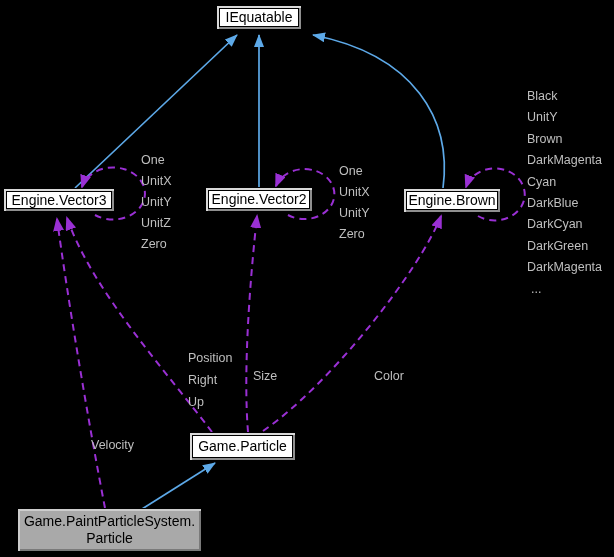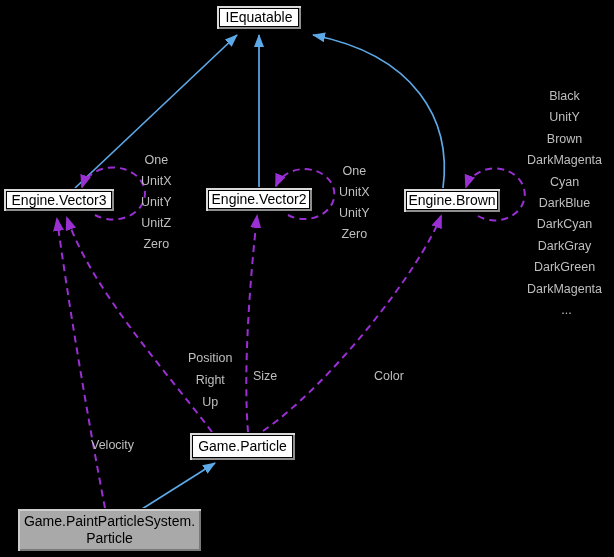--- a/index.html
+++ b/index.html
@@ -18,21 +18,21 @@
     font-size:14px;line-height:15px;text-align:center;white-space:nowrap;
     cursor:pointer;
   }
   .node--gray{
     background:#a9a9a9;
     box-shadow:inset 2px 2px 0 #cdcdcd, inset -2px -2px 0 #7a7a7a;
   }
   .edge-label{
     position:absolute;color:#bfbfbf;font-size:12.5px;white-space:nowrap;
   }
-  .edge-label-list div{white-space:nowrap;text-align:center;}
+  .edge-label-list div{white-space:nowrap;}
   .lh21 div{line-height:21px;}
   .lh214 div{line-height:21.4px;}
   .lh22 div{line-height:22px;}
 </style>
 </head>
 <body>
 
 <div id="canvas">
 
   <svg id="edges" xmlns="http://www.w3.org/2000/svg" viewBox="0 0 614 557">
@@ -100,21 +100,20 @@
   </div>
 
   <div class="edge-label edge-label-list lh214" style="left:527px;top:86px;">
     <div>Black</div>
     <div>UnitY</div>
     <div>Brown</div>
     <div>DarkMagenta</div>
     <div>Cyan</div>
     <div>DarkBlue</div>
     <div>DarkCyan</div>
-    <div>DarkGray</div>
     <div>DarkGreen</div>
     <div>DarkMagenta</div>
     <div style="padding-left:4px;">...</div>
   </div>
 
   <div class="edge-label edge-label-list lh22" style="left:188px;top:347px;">
     <div>Position</div>
     <div>Right</div>
     <div>Up</div>
   </div>

